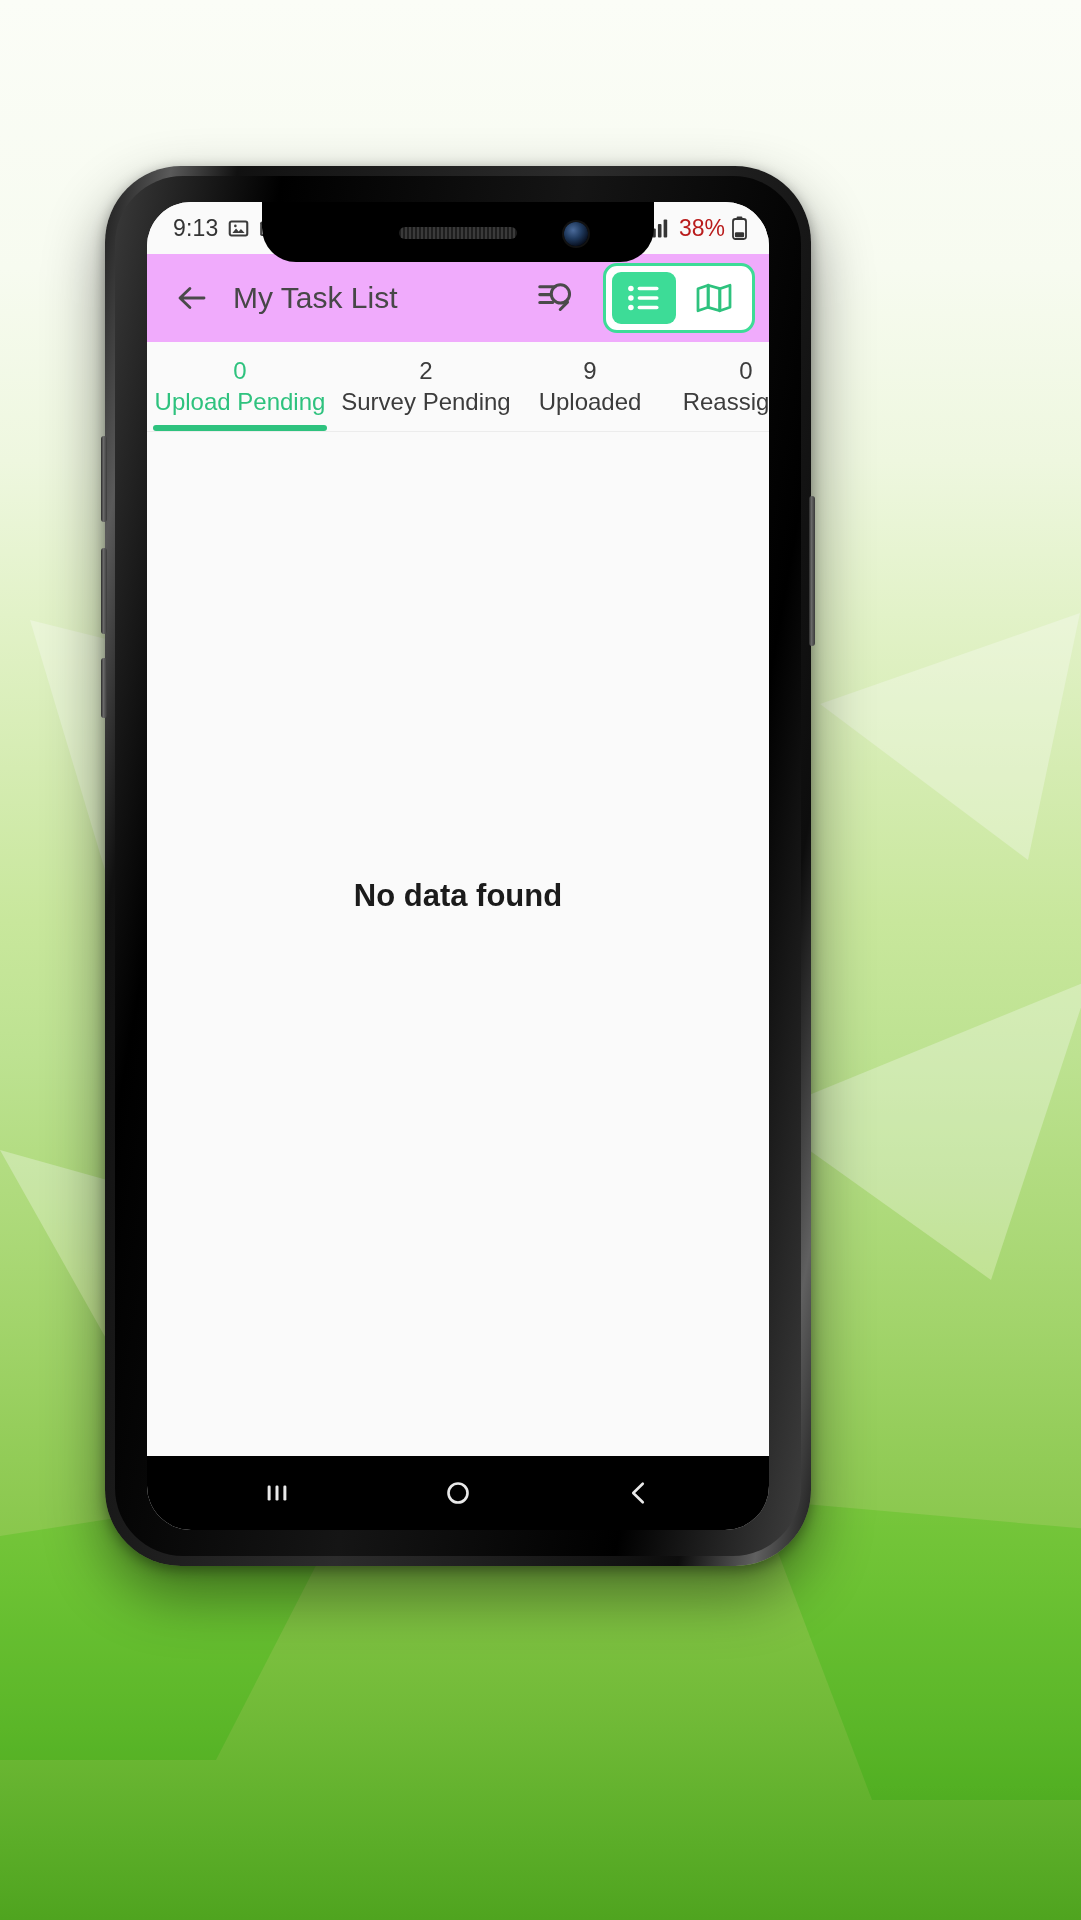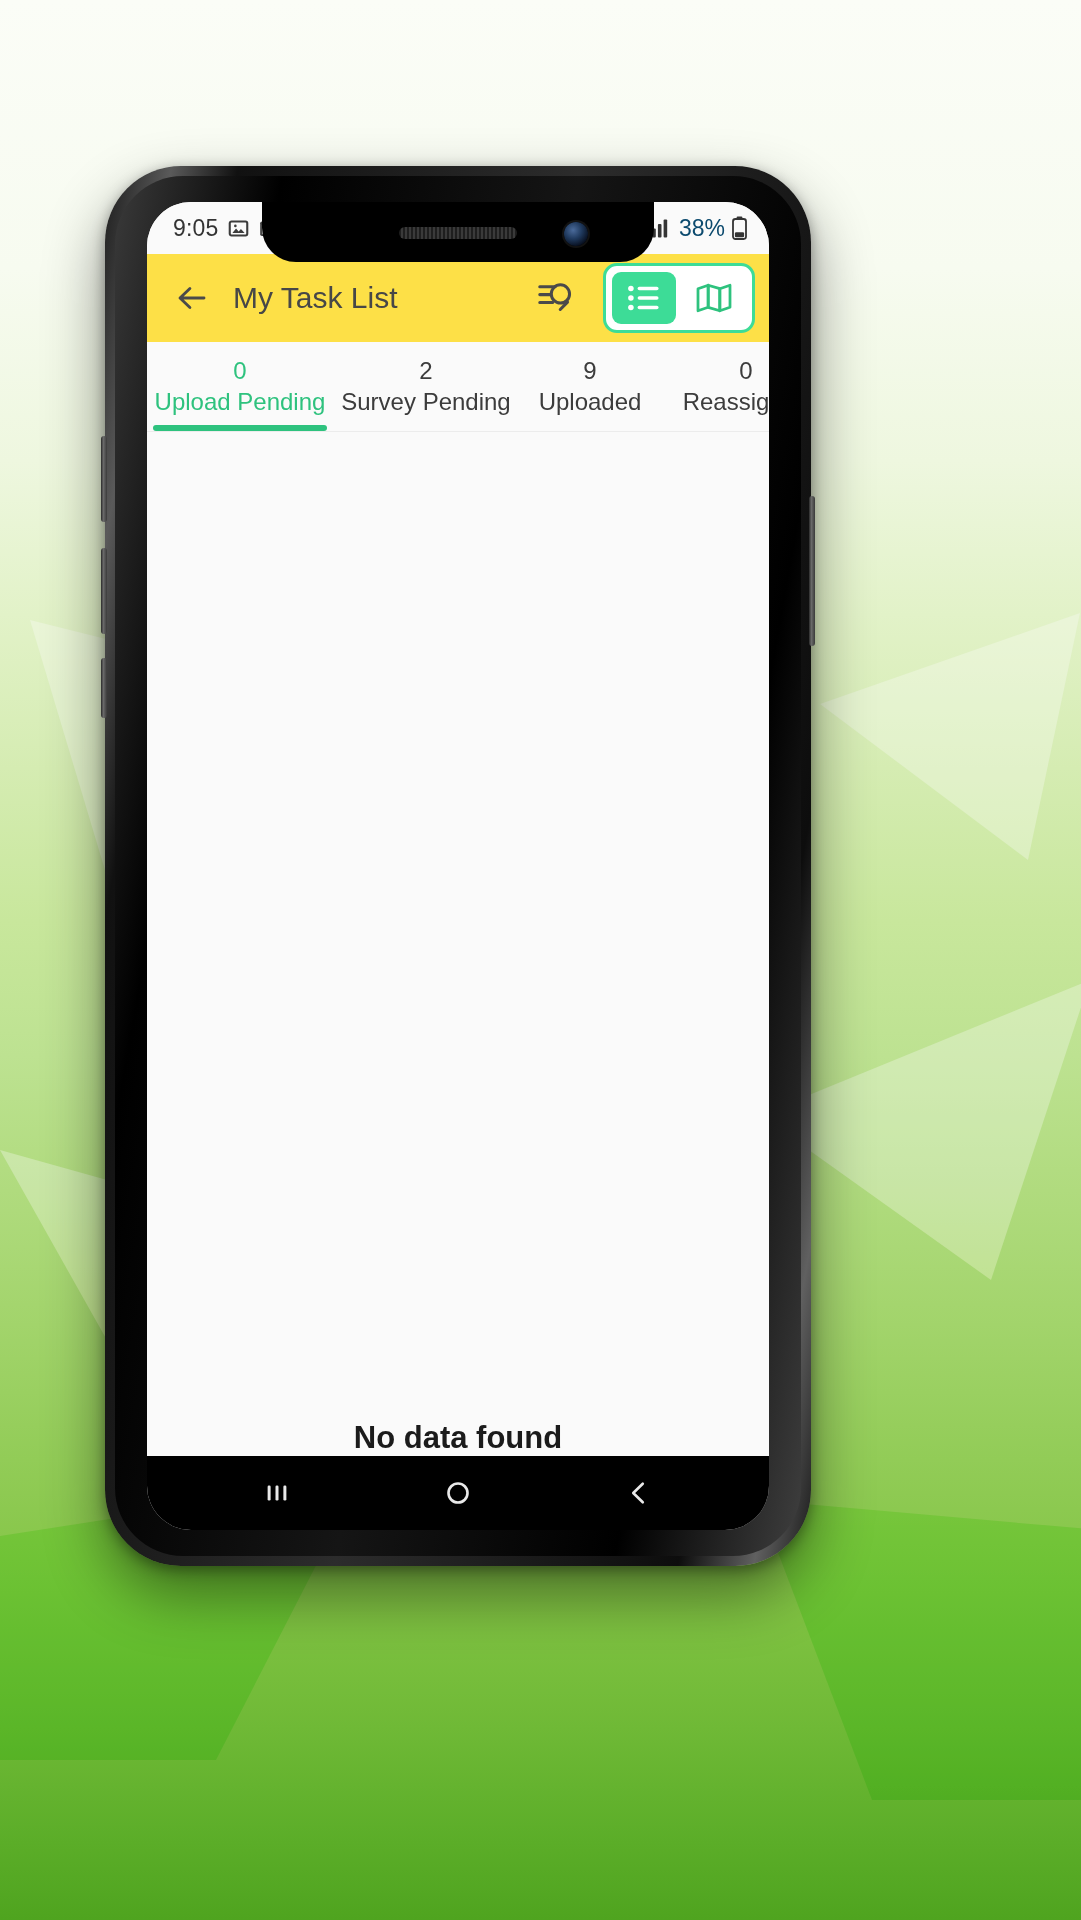--- a/index.html
+++ b/index.html
@@ -91,21 +91,21 @@
     justify-content: space-between;
     padding: 0 22px 0 26px;
     position: relative;
     z-index: 2;
     color: #3c3c3c;
   }
   #status-left { display: flex; align-items: center; gap: 9px; }
   #status-right { display: flex; align-items: center; gap: 7px; }
   .status-time { font-size: 23px; letter-spacing: .2px; color: #343434; }
   .sicon { display: inline-flex; align-items: center; }
-  .batt-pct { font-size: 23px; color: #0c4a6e; }
+  .batt-pct { font-size: 23px; color: #b91c1c; }
   .net-4g {
     display: flex; align-items: center; gap: 1px;
     font-size: 11px; line-height: 1; color: #343434;
   }
   .net-4g .lbl { font-weight: bold; font-size: 12px; }
   .net-4g .arrows { font-size: 11px; letter-spacing: -1px; }
 
   
   #notch {
     position: absolute;
@@ -132,21 +132,21 @@
     right: 66px; top: 20px;
     width: 24px; height: 24px;
     border-radius: 50%;
     background: radial-gradient(circle at 38% 34%, #4a6a9a 0%, #203a5e 40%, #081020 75%, #000 100%);
     box-shadow: 0 0 0 2px #121212;
   }
 
   
   #appbar {
     height: 88px;
-    background: #fde047;
+    background: #f0abfc;
     display: flex;
     align-items: center;
     padding: 0 14px 0 22px;
     gap: 14px;
   }
   #back-btn {
     width: 46px; height: 46px;
     display: flex; align-items: center; justify-content: center;
     flex: 0 0 auto;
   }
@@ -210,21 +210,21 @@
     border-radius: 3px;
     display: none;
   }
   .tab.active .underline { display: block; }
 
   
   #content {
     flex: 1 1 auto;
     background: #fafafa;
     display: flex;
-    align-items: flex-end;
+    align-items: center;
     justify-content: center;
   }
   #empty-msg {
     font-size: 31px;
     font-weight: bold;
     color: #1b1b1b;
     margin-top: -96px;
   }
 
   
@@ -262,21 +262,21 @@
 
     <div id="app">
 
       <div id="notch">
         <div id="earpiece"></div>
         <div id="front-cam"></div>
       </div>
 
       <div id="statusbar">
         <div id="status-left">
-          <span class="status-time">9:05</span>
+          <span class="status-time">9:13</span>
           <span class="sicon">
             <svg width="21" height="21" viewBox="0 0 24 24" aria-hidden="true">
               <rect x="2" y="4" width="20" height="16" rx="2" fill="none" stroke="#3c3c3c" stroke-width="2.4"></rect>
               <path d="M5 17l4.2-5 3 3.4 2.6-2.9L19 17z" fill="#3c3c3c"></path>
               <circle cx="8.4" cy="9" r="1.5" fill="#3c3c3c"></circle>
             </svg>
           </span>
           <span class="sicon">
             <svg width="21" height="21" viewBox="0 0 24 24" aria-hidden="true">
               <rect x="2.5" y="4" width="19" height="16.5" rx="2" fill="#3c3c3c"></rect>

